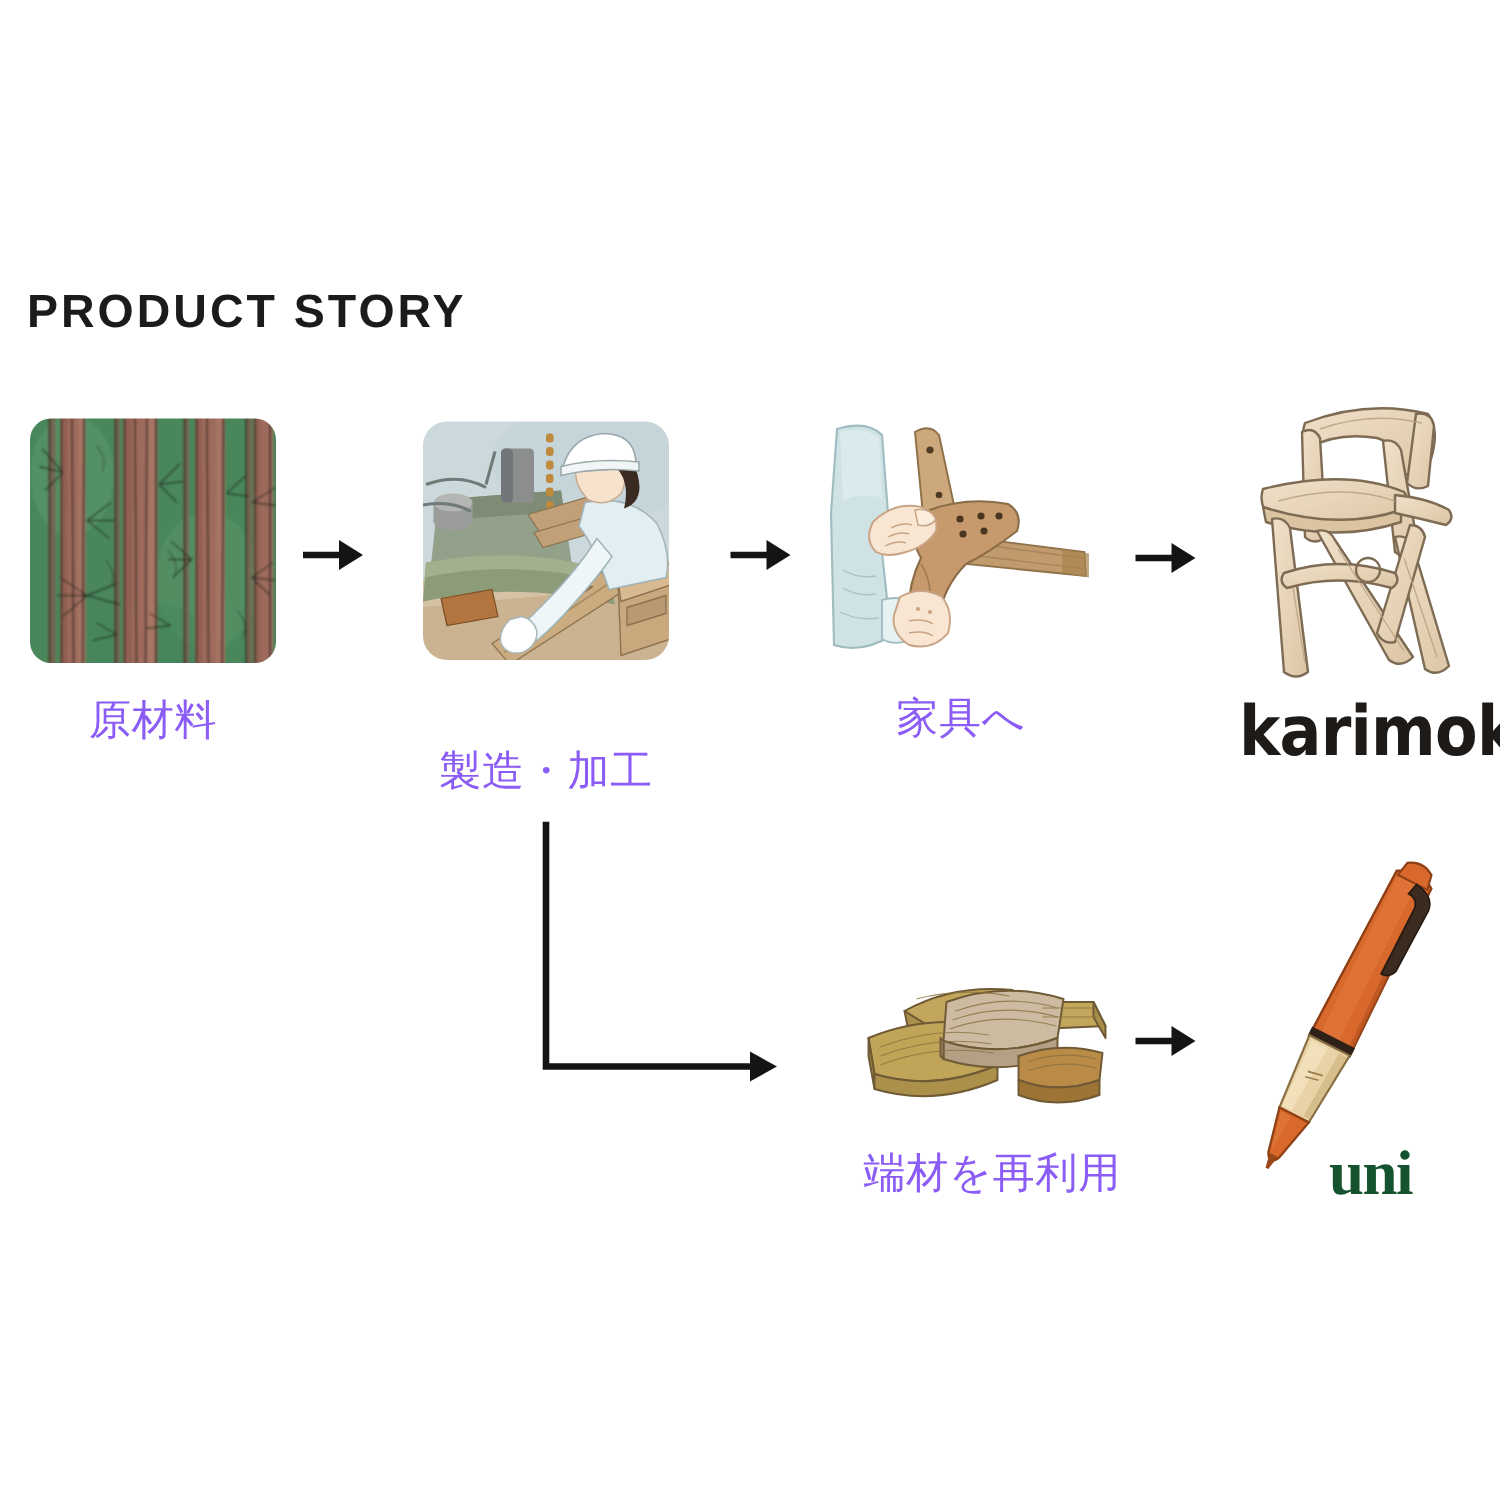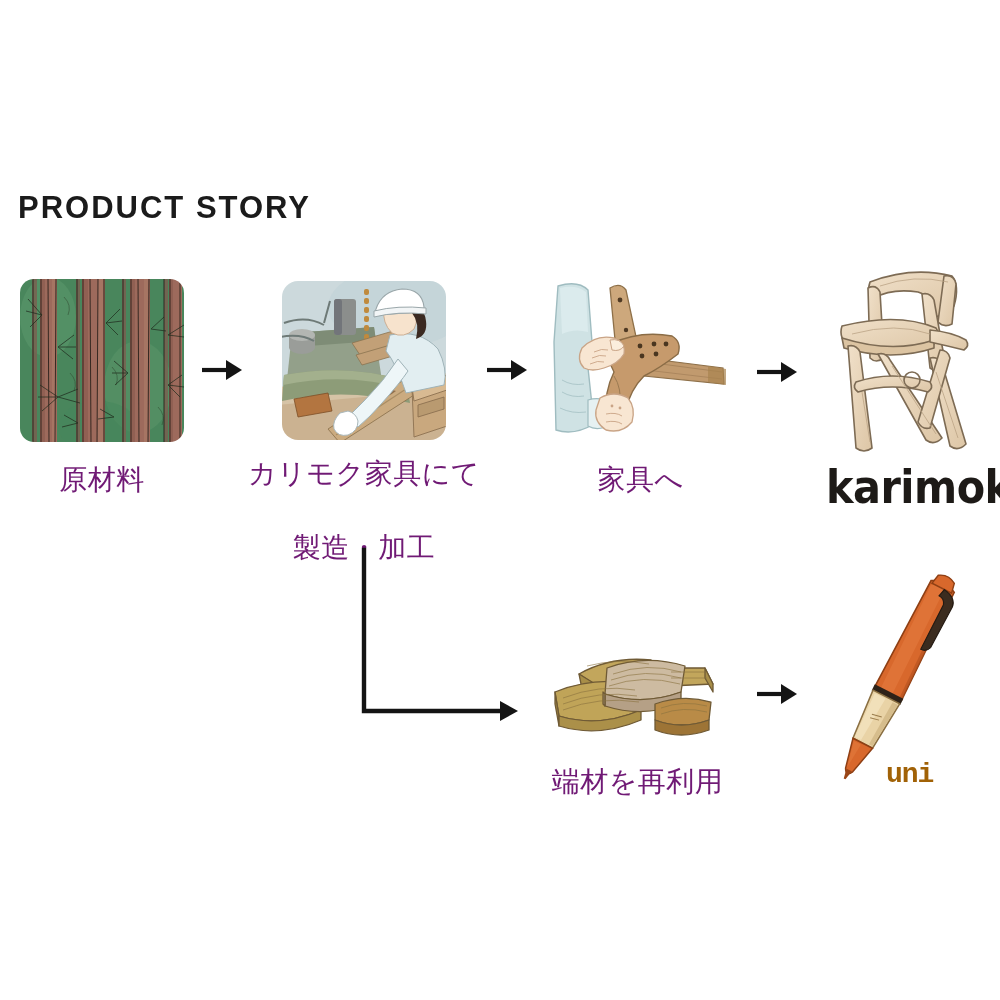--- a/index.html
+++ b/index.html
@@ -38,21 +38,21 @@
   }
   .node-art {
     position: relative;
   }
   .node-label {
     position: absolute;
     left: 50%;
     transform: translateX(-50%);
     text-align: center;
     white-space: nowrap;
-    color: #701a75;
+    color: #8b5cf6;
     font-size: 28px;
     line-height: 1.28;
     letter-spacing: 0.5px;
   }
   .node-label .line2 { display: block; margin-top: 40px; }
 
   
   .arrow {
     position: absolute;
   }
@@ -64,24 +64,24 @@
     white-space: nowrap;
   }
   .wm-karimoku {
     font-size: 46px;
     letter-spacing: -0.5px;
     color: #1d1a17;
     font-family: "DejaVu Sans", sans-serif;
     font-stretch: condensed;
   }
   .wm-uni {
-    font-size: 28px;
+    font-size: 42px;
     letter-spacing: -1px;
-    color: #a16207;
-    font-family: Liberation Mono, monospace;
+    color: #14532d;
+    font-family: Liberation Serif, serif;
   }
 
   
   .art-frame {
     position: relative;
     border-radius: 14px;
     overflow: hidden;
   }
 </style>
 </head>
@@ -261,21 +261,20 @@
           <path d="M106 32 Q120 22 134 30 Q142 40 136 52 Q126 62 114 56 Q104 46 106 32 Z" fill="#f7e3cd" stroke="#c9a98c" stroke-width="0.9"></path>
 
           <path d="M126 26 Q146 26 148 44 Q150 58 138 62 Q142 46 134 36 Q128 28 126 26 Z" fill="#3b2a20"></path>
 
           <path d="M98 32 Q104 14 124 12 Q144 12 146 30 Q146 34 142 35 L100 38 Q96 36 98 32 Z" fill="#ffffff" stroke="#9aa7aa" stroke-width="1.1"></path>
           <path d="M96 34 Q120 28 148 31 L148 37 Q120 34 96 40 Z" fill="#f2f5f6" stroke="#9aa7aa" stroke-width="1"></path>
         </g>
       </svg>
     </div>
     <div class="node-label" style="top:180px; line-height:1.22;">
-      <span>カリモク家具にて</span>
       <span class="line2">製造・加工</span>
     </div>
   </div>
 
   <div class="arrow" style="left:485px; top:352px;">
     <svg width="46" height="36" viewBox="0 0 46 36">
       <path d="M2 18 L28 18" stroke="#141414" stroke-width="4.2" fill="none"></path>
       <path d="M26 8 L42 18 L26 28 Z" fill="#141414"></path>
     </svg>
   </div>
@@ -393,21 +392,21 @@
     <div class="wordmark wm-karimoku" style="left:0px; top:198px;">karimoku</div>
   </div>
 
   <div class="arrow" style="left:352px; top:546px;">
     <svg width="180" height="180" viewBox="0 0 180 180">
       <path d="M12 4 L12 165 L152 165" stroke="#141414" stroke-width="4.4" fill="none" stroke-linecap="square"></path>
       <path d="M148 155 L166 165 L148 175 Z" fill="#141414"></path>
     </svg>
   </div>
 
-  <div class="node" style="left:545px; top:638px; width:185px;">
+  <div class="node" style="left:569px; top:638px; width:185px;">
     <div class="node-art" style="width:185px; height:115px;">
       <svg width="185" height="115" viewBox="0 0 185 115">
         <g stroke="#6f5a35" stroke-width="1.3" stroke-linejoin="round">
 
           <path d="M34 36 Q66 18 106 22 L118 34 Q88 48 58 52 Z" fill="#c2a65c"></path>
           <path d="M34 36 L36 46 Q60 60 60 52 Z" fill="#a88e48"></path>
 
           <path d="M118 30 L160 30 L168 46 L124 48 Z" fill="#c2a65c"></path>
           <path d="M160 30 L168 46 L168 54 L160 40 Z" fill="#a88e48"></path>
 

